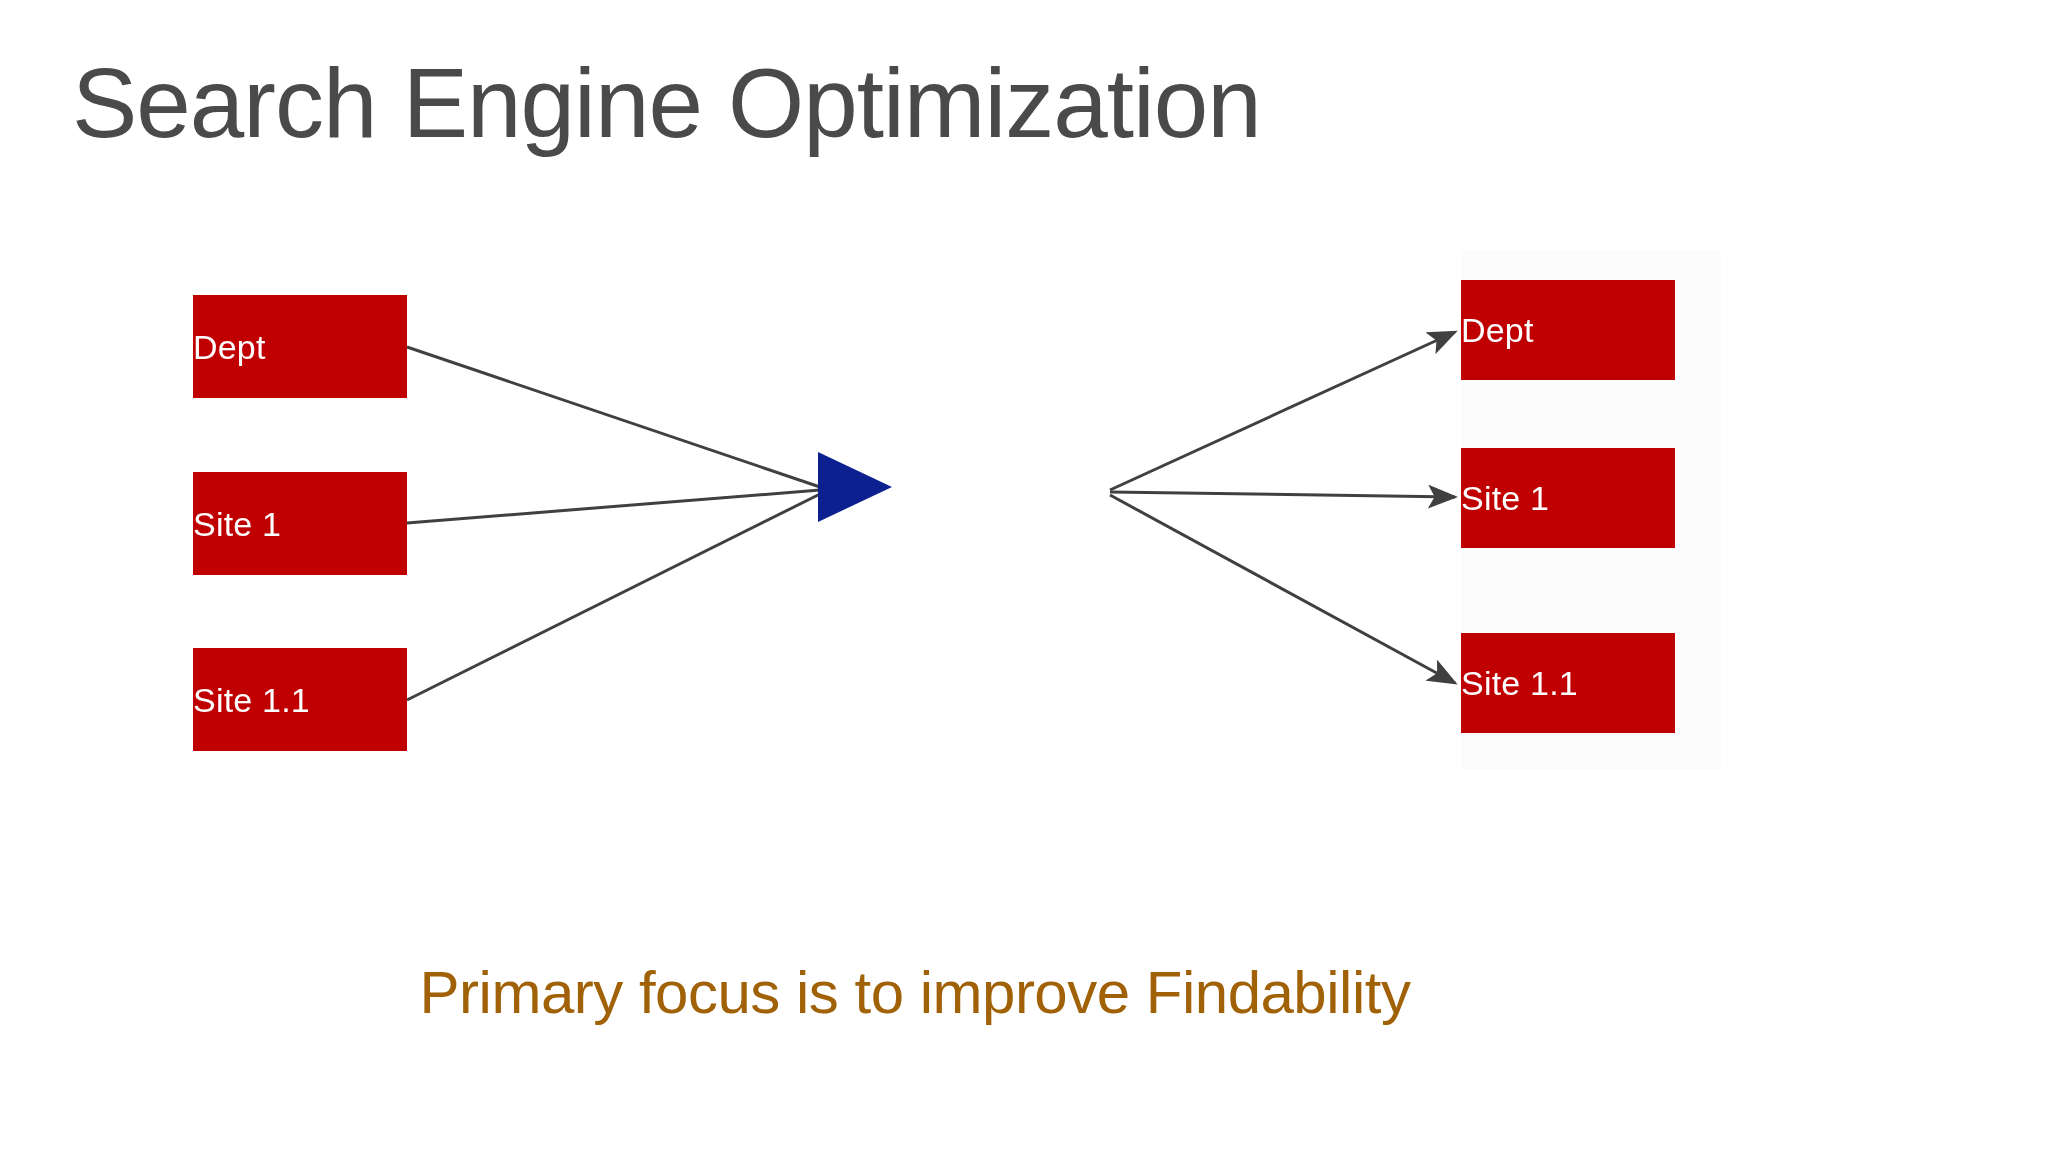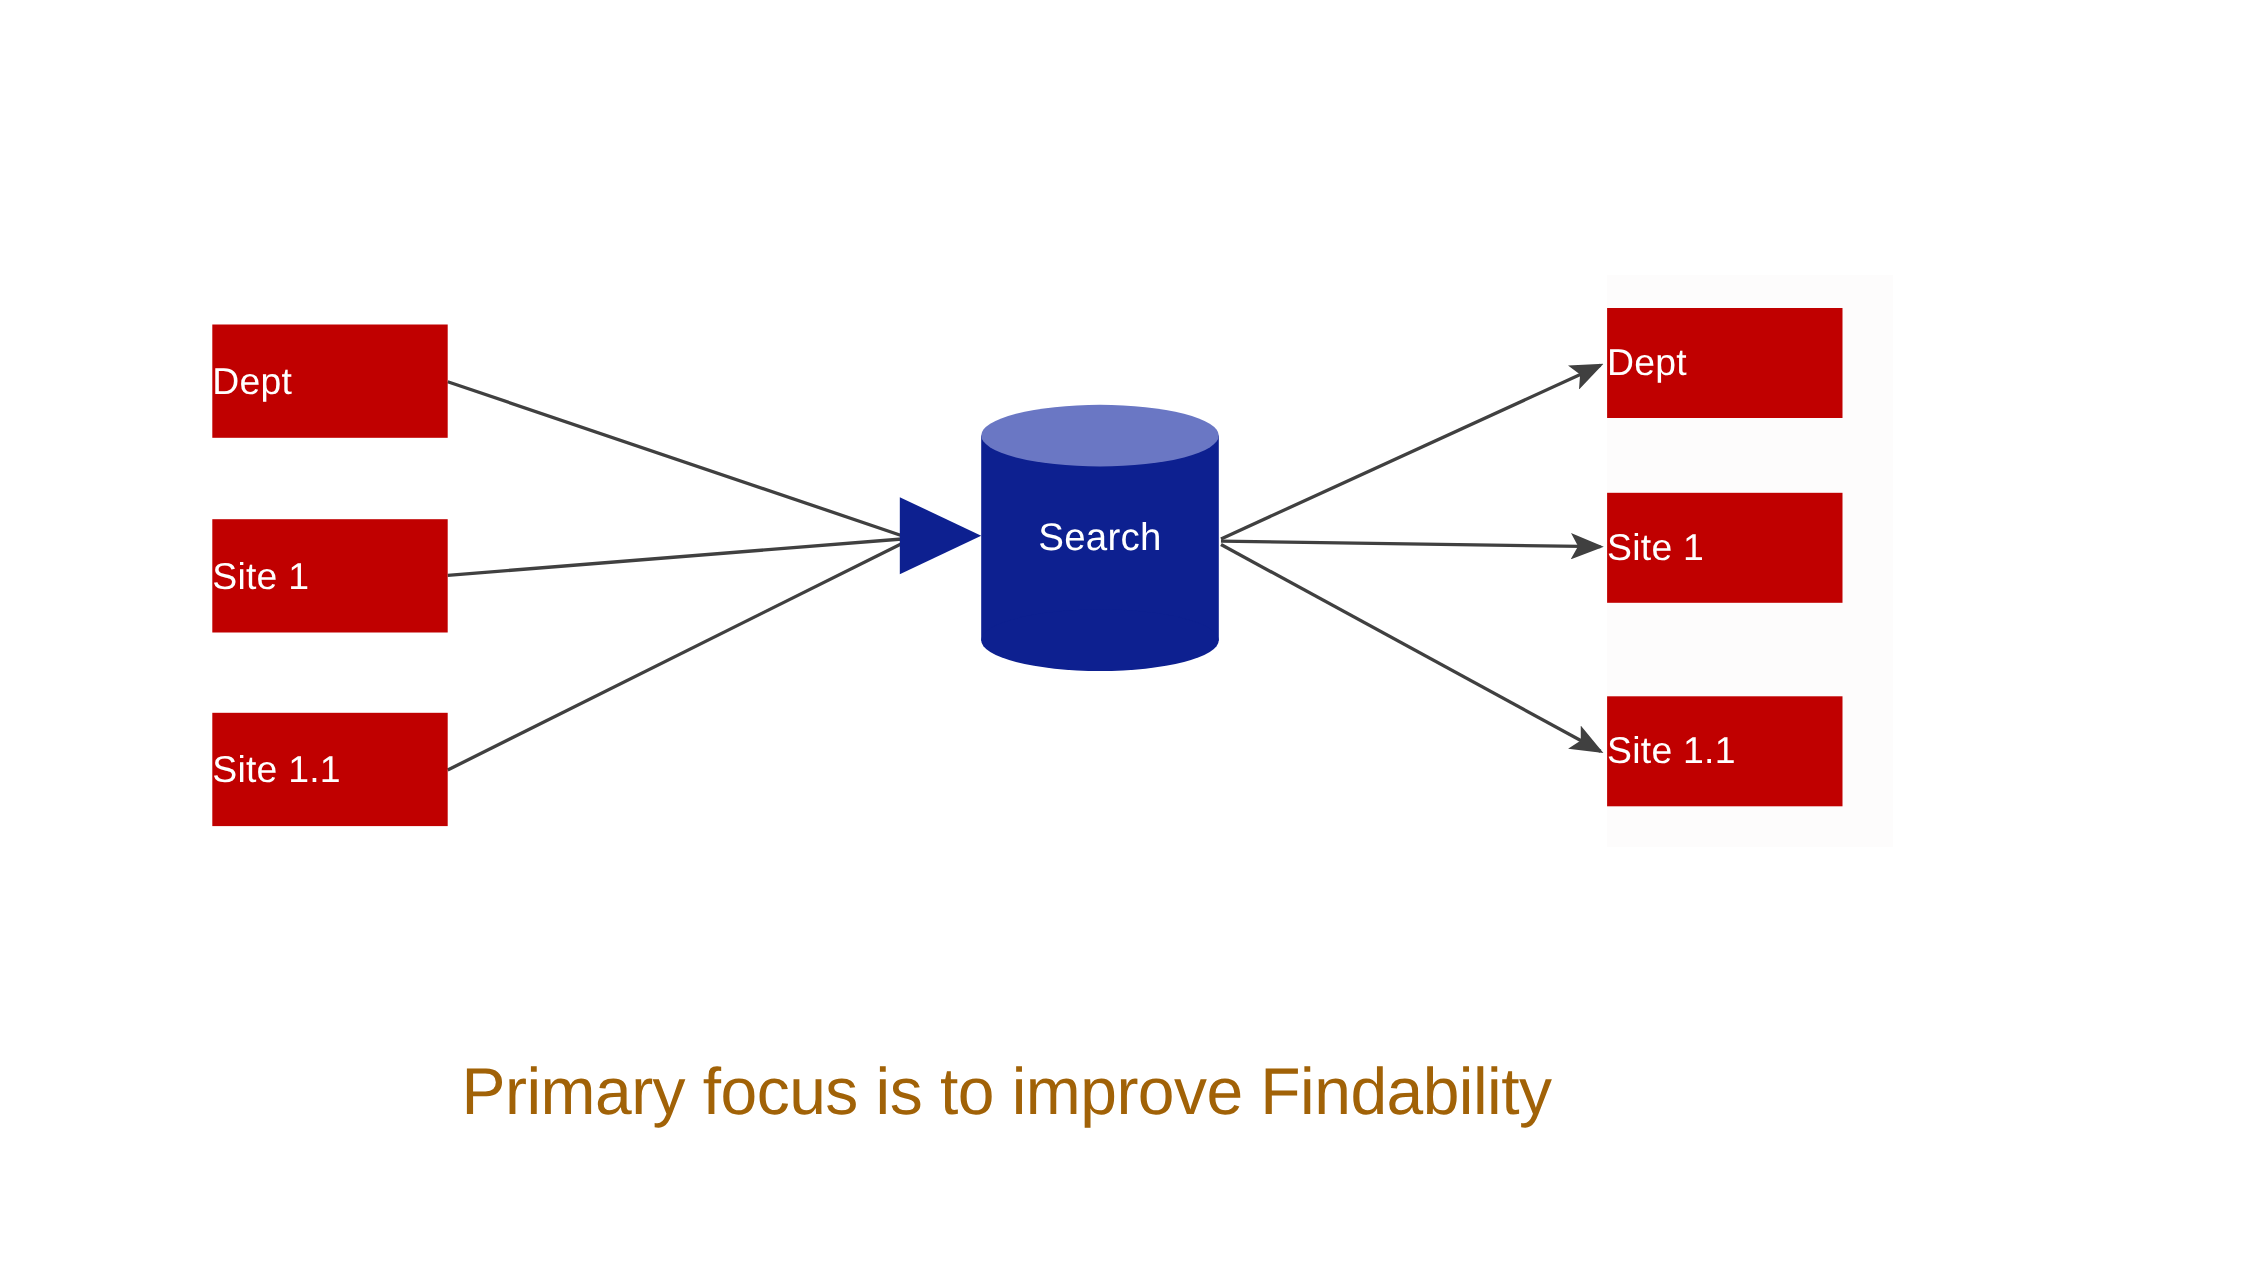--- a/index.html
+++ b/index.html
@@ -125,20 +125,21 @@
     border-left:74px solid #0d2090;
   }
 </style>
 </head>
 <body>
 
 <div id="slide">
 
   <div class="faint-panel"></div>
 
+  <div class="slide-title">Search Engine Optimization</div>
 
   <svg id="connectors" viewBox="0 0 2048 1152" xmlns="http://www.w3.org/2000/svg">
     <defs>
       <marker id="arrowhead-gray" markerWidth="10" markerHeight="8" refX="9" refY="4" orient="auto" markerUnits="strokeWidth">
         <path d="M0,0 L10,4 L0,8 L2.2,4 z" fill="#404040"></path>
       </marker>
     </defs>
 
     <g>
       <line x1="407" y1="347" x2="820" y2="487" stroke="#404040" stroke-width="3"></line>
@@ -158,26 +159,20 @@
   <div class="node-box" id="box-left-0">
     <span class="node-label">Dept</span>
   </div>
   <div class="node-box" id="box-left-1">
     <span class="node-label">Site 1</span>
   </div>
   <div class="node-box" id="box-left-2">
     <span class="node-label">Site 1.1</span>
   </div>
 
-  <div class="cylinder">
-    <div class="cyl-body"></div>
-    <div class="cyl-bottom"></div>
-    <div class="cyl-top"></div>
-    <div class="cyl-label">Search</div>
-  </div>
 
   <div class="node-box" id="box-right-0">
     <span class="node-label">Dept</span>
   </div>
   <div class="node-box" id="box-right-1">
     <span class="node-label">Site 1</span>
   </div>
   <div class="node-box" id="box-right-2">
     <span class="node-label">Site 1.1</span>
   </div>

